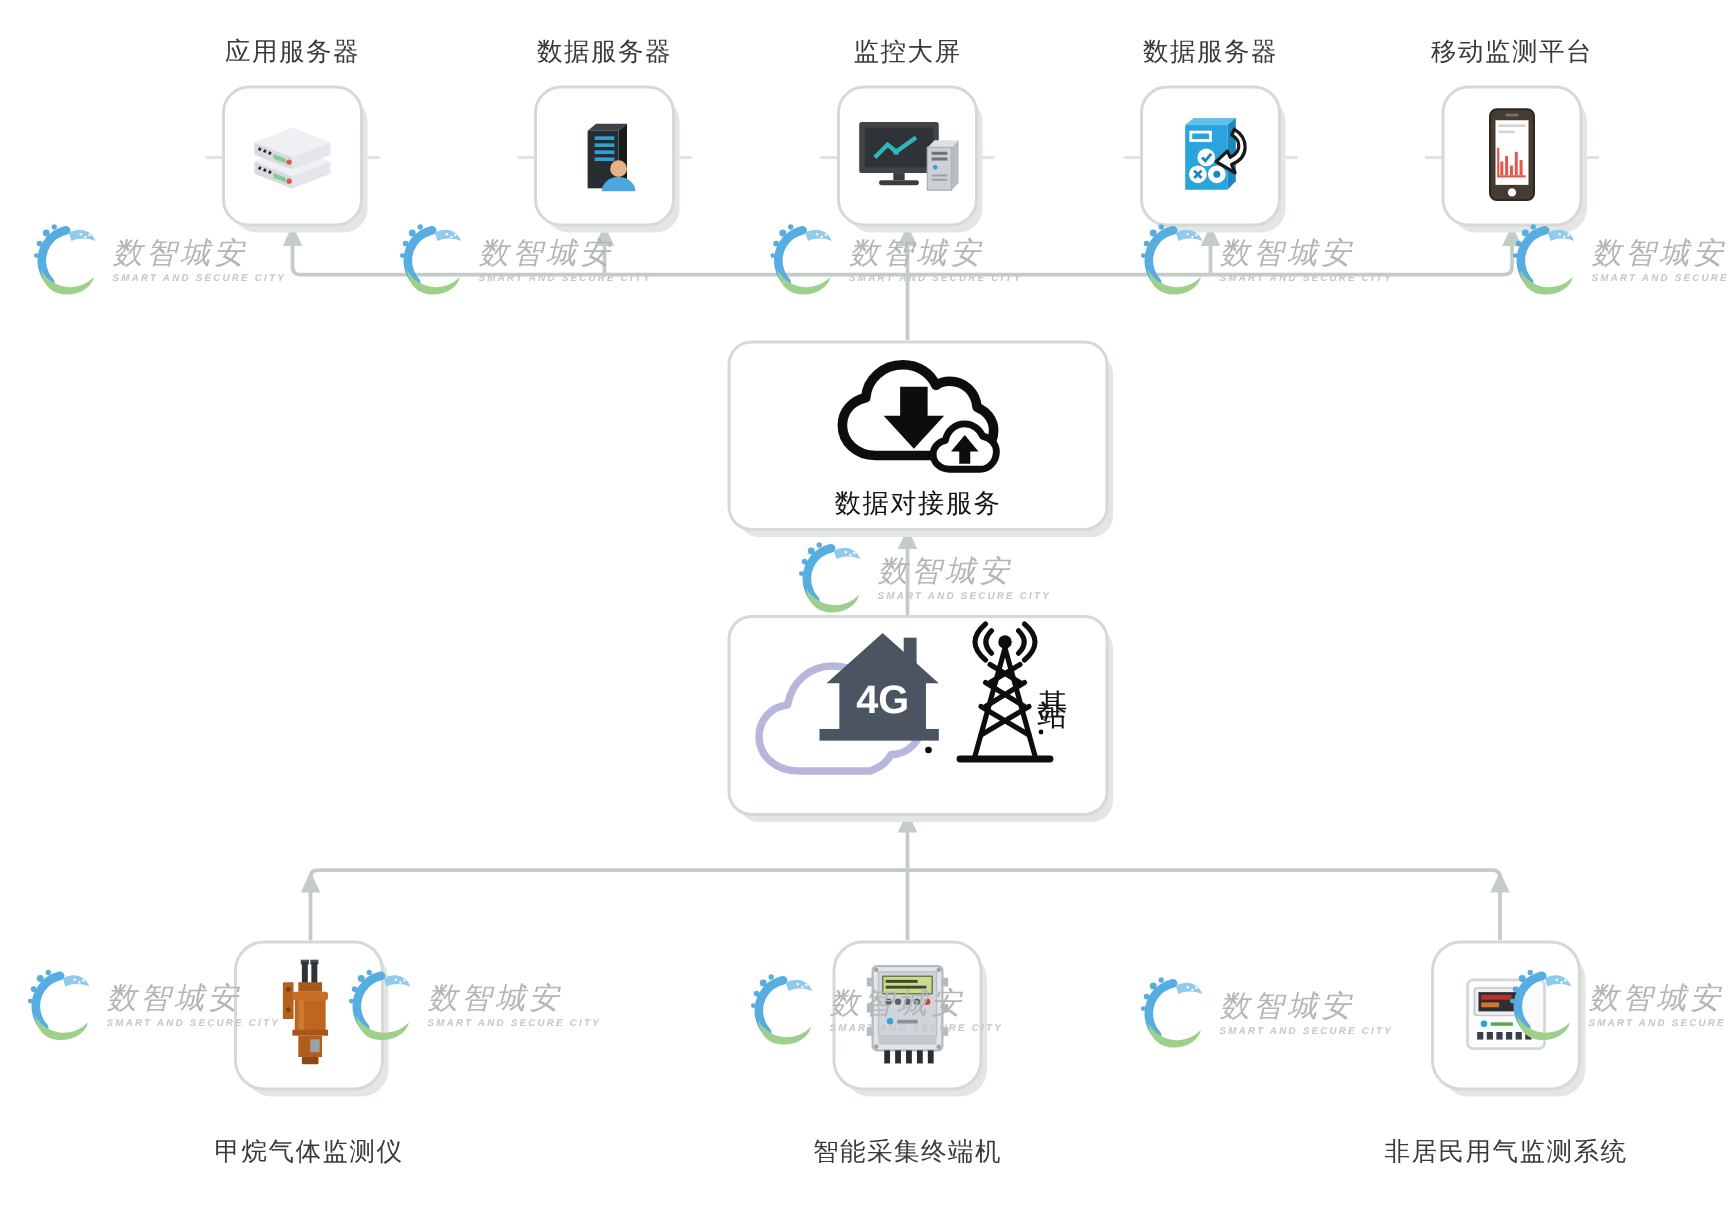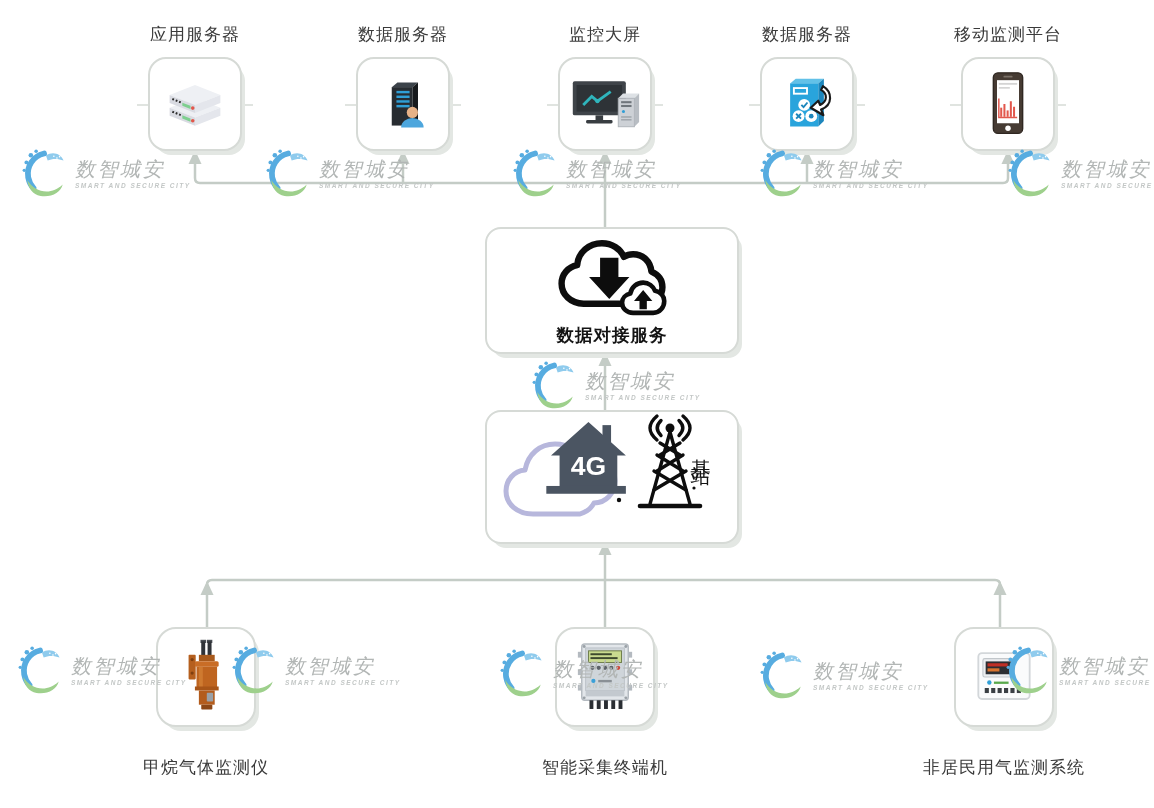--- a/index.html
+++ b/index.html
@@ -20,21 +20,21 @@
     width:90px;height:90px;background:#fff;border:2.5px solid #d6dad6;border-radius:18px;
     box-shadow:5px 6px 0 -2px #e3e7e3;display:flex;align-items:center;justify-content:center;
   }
   .bottom-node .node-box{width:96px;height:96px;border-radius:20px;}
   .bottom-node .node-label{margin-top:30px;}
   .mid-box{
     position:absolute;z-index:2;background:#fff;border:2.5px solid #d6dad6;border-radius:16px;
     box-shadow:5px 6px 0 -2px #e3e7e3;
   }
   #data-service-box{left:485px;top:227px;width:250px;height:123px;display:flex;flex-direction:column;align-items:center;}
-  #data-service-box .svc-label{font-size:17.5px;font-weight:700;color:#141414;letter-spacing:1px;margin-top:1px;}
+  #data-service-box .svc-label{font-size:17.5px;font-weight:400;color:#141414;letter-spacing:1px;margin-top:1px;}
   #network-box{left:485px;top:410px;width:250px;height:130px;}
   #station-label{
     position:absolute;right:22px;top:31px;writing-mode:vertical-rl;
     font-size:20px;letter-spacing:7px;color:#141414;font-weight:500;z-index:3;
   }
   .wm{position:absolute;z-index:3;display:flex;align-items:center;gap:7px;pointer-events:none;}
   .wm-logo{width:46px;height:50px;flex:0 0 auto;}
   .wm-brand{
     font-size:20px;font-style:italic;font-weight:400;color:#b2b6b5;
     letter-spacing:2.5px;white-space:nowrap;line-height:22px;

